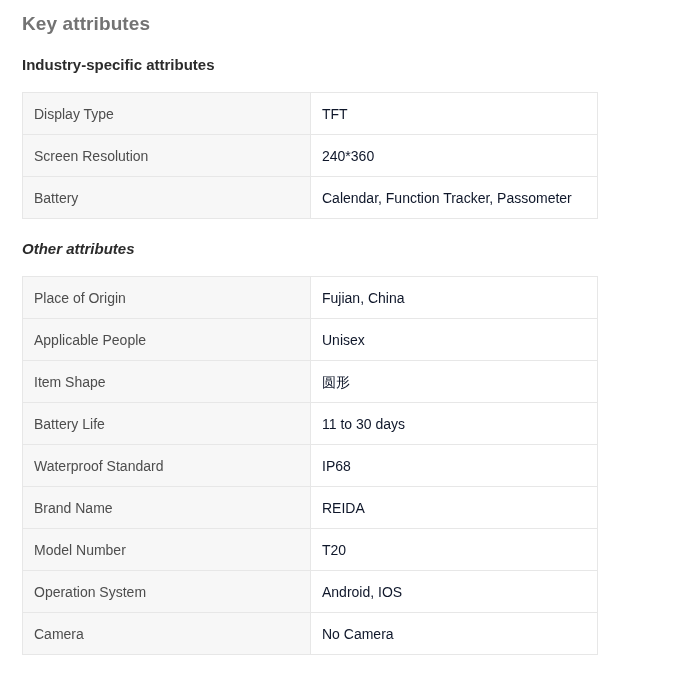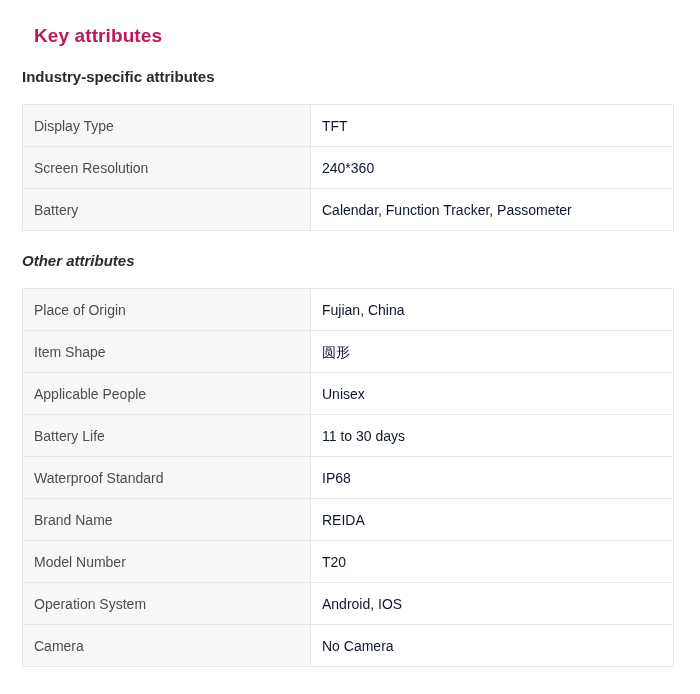--- a/index.html
+++ b/index.html
@@ -12,37 +12,37 @@
     overflow: hidden;
     font-family: "Liberation Sans", "DejaVu Sans", sans-serif;
   }
   .wrap {
     padding: 12px 18px 0 22px;
     width: 700px;
   }
   .page-title {
     font-size: 19px;
     font-weight: 700;
-    color: #be185d;
+    color: #737373;
     line-height: 24px;
-    margin: 12px;
+    margin: 0;
     letter-spacing: 0.1px;
   }
   .section-heading {
     font-size: 15px;
     font-weight: 700;
     color: #2b2b2b;
     line-height: 16px;
     margin: 0;
   }
   .heading-1 { margin-top: 21px; }
   .heading-2 { margin-top: 22px; font-style: italic; }
   .attr-table {
     margin-top: 19px;
-    width: 652px;
+    width: 576px;
     border-collapse: collapse;
     table-layout: fixed;
   }
   .attr-table td {
     height: 42px;
     border: 1px solid #e7e7e7;
     font-size: 14px;
     line-height: 18px;
     vertical-align: middle;
     padding: 0 12px 0 11px;
@@ -87,26 +87,26 @@
 
   <h2 class="section-heading heading-2">Other attributes</h2>
 
   <table class="attr-table">
     <tbody>
       <tr>
         <td class="label-cell">Place of Origin</td>
         <td class="value-cell">Fujian, China</td>
       </tr>
       <tr>
+        <td class="label-cell">Applicable People</td>
+        <td class="value-cell">Unisex</td>
+      </tr>
+      <tr>
         <td class="label-cell">Item Shape</td>
         <td class="value-cell">圆形</td>
-      </tr>
-      <tr>
-        <td class="label-cell">Applicable People</td>
-        <td class="value-cell">Unisex</td>
       </tr>
       <tr>
         <td class="label-cell">Battery Life</td>
         <td class="value-cell">11 to 30 days</td>
       </tr>
       <tr>
         <td class="label-cell">Waterproof Standard</td>
         <td class="value-cell">IP68</td>
       </tr>
       <tr>

